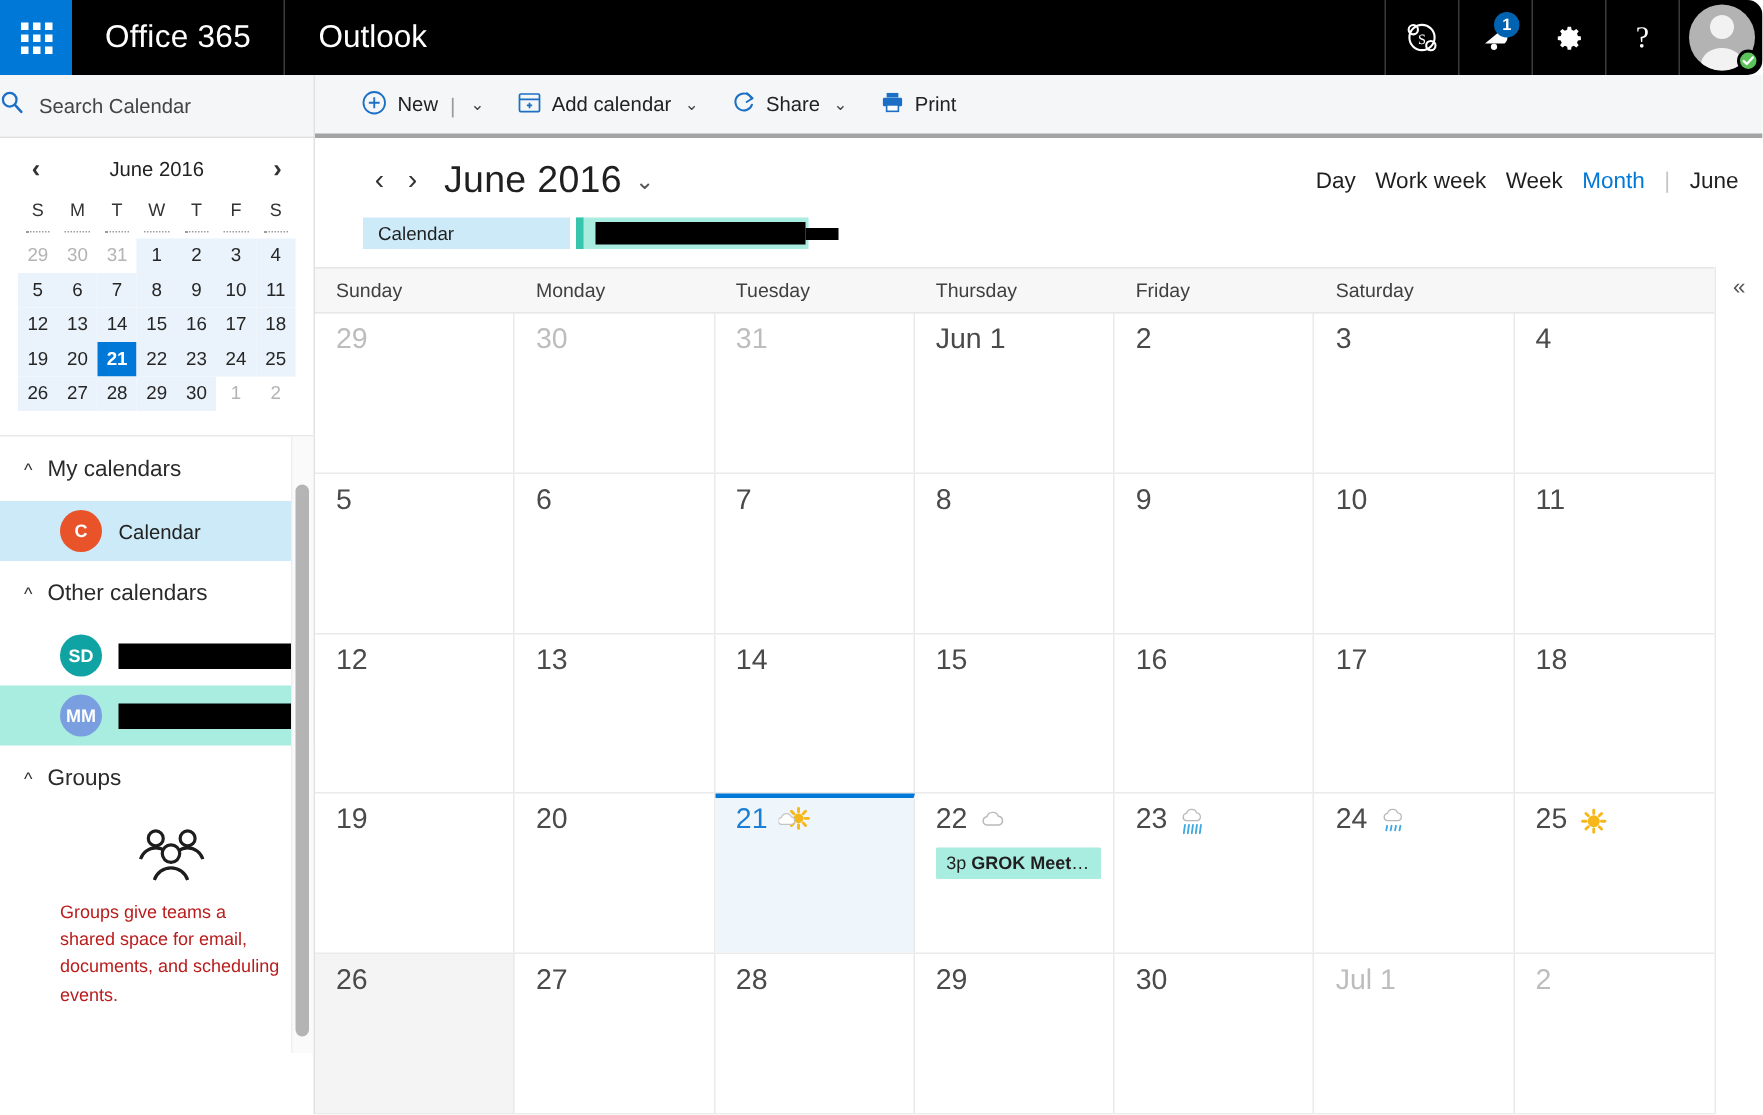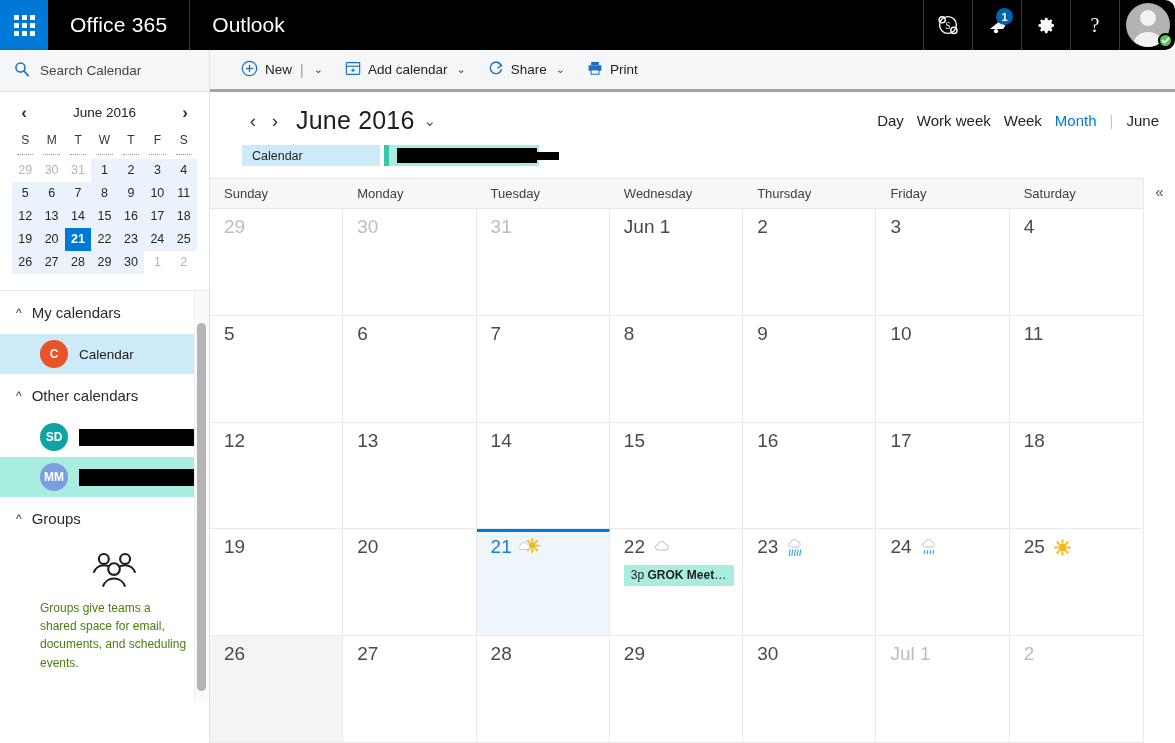--- a/index.html
+++ b/index.html
@@ -69,21 +69,21 @@
     width: 15px; height: 15px; border-radius: 50%;
     background: #5ac45a; border: 2px solid #000;
     display: flex; align-items: center; justify-content: center;
   }
   #presence svg { display: block; }
 
   
   #cmd-row { height: 42px; display: flex; background: #f4f6f8; }
   #search-box {
     width: 210px; background: #f4f6f8; display: flex; align-items: center;
-    padding-left: 14px; gap: 10px; border-right: 1px solid #e1e1e1;
+    gap: 10px; border-right: 1px solid #e1e1e1;
     border-bottom: 1px solid #e1e1e1; cursor: text;
   }
   #search-box input {
     border: 0; background: transparent; outline: none;
     font-family: inherit; font-size: 13.5px; color: #333; width: 150px;
   }
   #search-box input::placeholder { color: #444; opacity: 1; }
   #toolbar {
     flex: 1; display: flex; align-items: center; gap: 4px;
     padding-left: 22px; border-bottom: 3px solid #a3a3a3; background: #f4f6f8;
@@ -149,21 +149,21 @@
     width: 28px; height: 28px; border-radius: 50%; flex: 0 0 28px;
     color: #fff; font-size: 12px; font-weight: 600;
     display: flex; align-items: center; justify-content: center;
   }
   .cal-label { font-size: 13.5px; color: #222; }
   .redact { height: 17px; background: #000; display: block; }
 
   #groups-promo { padding: 8px 22px 10px 40px; }
   #groups-icon { display: flex; justify-content: center; padding: 2px 0 9px; }
   #groups-text {
-    font-size: 12px; color: #4d7c0f; line-height: 1.52; text-align: left;
+    font-size: 12px; color: #b91c1c; line-height: 1.52; text-align: left;
     max-width: 150px;
   }
   #side-scroll {
     position: absolute; right: 3px; top: 32px; width: 9px; height: 368px;
     background: #b4b4b4; border-radius: 5px; cursor: pointer;
   }
   #side-track {
     position: absolute; right: 0px; top: 0; width: 15px; height: 100%;
     background: #fafafa; border-left: 1px solid #efefef;
   }
@@ -513,21 +513,20 @@
         </div>
       </div>
     </div>
 
     <div id="grid-wrap">
       <div id="month-grid">
         <div id="dow-row">
             <div class="dow-cell">Sunday</div>
             <div class="dow-cell">Monday</div>
             <div class="dow-cell">Tuesday</div>
-            <div class="dow-cell">Wednesday</div>
             <div class="dow-cell">Thursday</div>
             <div class="dow-cell">Friday</div>
             <div class="dow-cell">Saturday</div>
           </div>
         <div id="weeks">
             <div class="week-row">
               <div class="day-cell other-month">
                 <div class="day-num">
                   <span>29</span>
                 </div>

